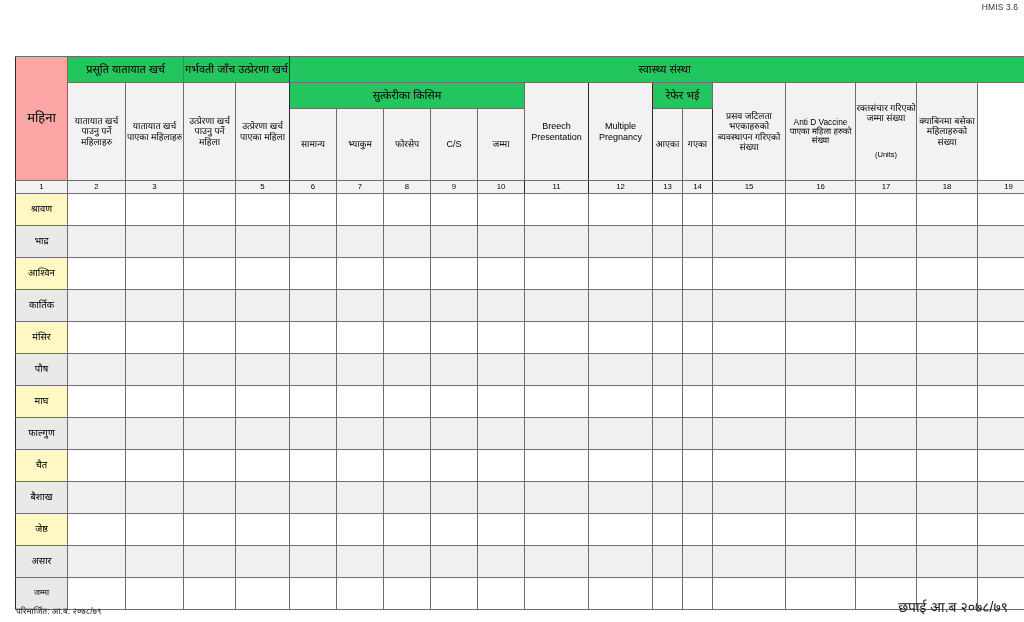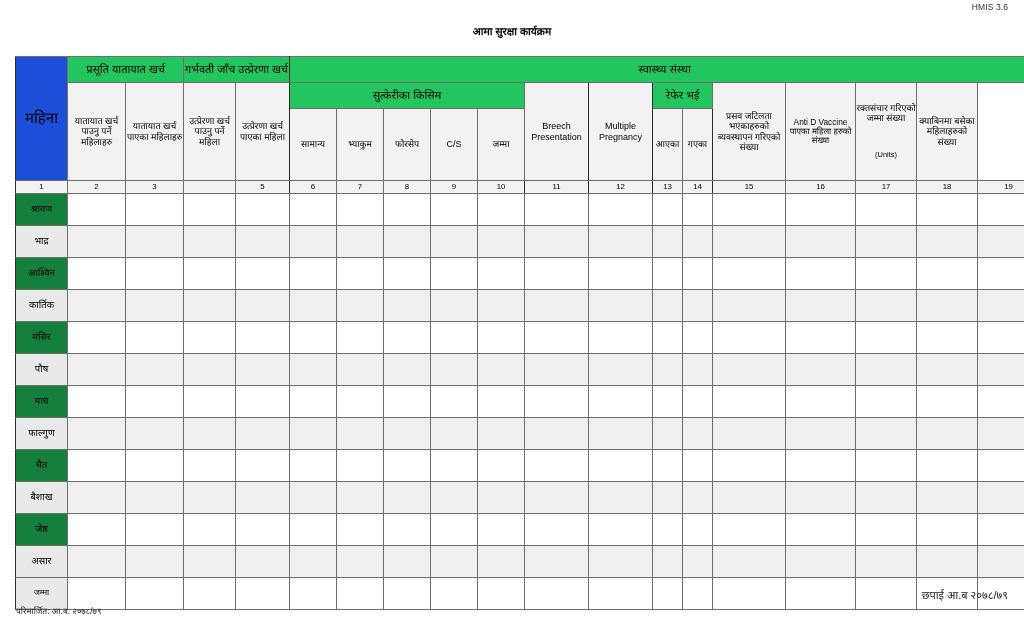--- a/index.html
+++ b/index.html
@@ -14,21 +14,21 @@
   .page {
     position: relative;
     width: 1024px;
     height: 622px;
     background: #fff;
   }
 
   
   .hmis-label {
     position: absolute;
-    top: 2px; right: 16px;
+    top: 2px; right: 6px;
     font-size: 8.5px;
     letter-spacing: .1px;
     color: #333;
   }
   .doc-title {
     position: absolute;
     top: 24px; left: 0; right: 0;
     text-align: center;
     font-size: 10.5px;
     font-weight: bold;
@@ -68,36 +68,36 @@
     border-bottom: 1px solid #6e6e6e;
   }
   th.col {
     font-size: 9px;
     background: #f2f2f2;
     height: 72px;
     padding: 1px 1px;
   }
   th.col.lat { font-size: 8.3px; margin-top: 16px; }
   th.month-head {
-    font-size: 15px;
-    background: #1d4ed8;
+    font-size: 13px;
+    background: #fca5a5;
   }
   td.numrow, th.numrow {
     font-size: 7.8px;
     height: 13px;
     background: #f2f2f2;
     border-top: 1.3px solid #2b2b2b;
     border-bottom: 1.3px solid #2b2b2b;
     color: #111;
   }
   td.rowlabel {
     font-size: 9.5px;
     text-align: left;
     padding-left: 5px;
-    background: #15803d;
+    background: #fef9c3;
     height: 32px;
   }
   td.cell { height: 32px; background: #ffffff; }
   tr.alt td.cell { background: #f0f0f0; }
   tr.alt td.rowlabel { background: #e9e9e9; text-align: center; }
   td.cell.total, tr.totalrow td.cell { background: #ffffff; }
   tr.totalrow td.rowlabel { font-size: 8px; background: #e9e9e9; }
 
   
   .bl { border-left: 1.6px solid #2b2b2b !important; }
@@ -105,33 +105,32 @@
 
   
   .footer-left {
     position: absolute;
     left: 16px; bottom: 6px;
     font-size: 8.5px;
     color: #222;
   }
   .footer-right {
     position: absolute;
-    right: 16px; bottom: 20px;
-    font-size: 11px;
+    right: 16px; bottom: 6px;
+    font-size: 14px;
     color: #222;
   }
   .subnote { font-size: 7.5px; display:block;margin-top:28px; }
 </style>
 </head>
 <body>
 
 <div class="page">
 
   <div class="hmis-label">HMIS 3.6</div>
-  <div class="doc-title">आमा सुरक्षा कार्यक्रम</div>
 
   <div class="table-wrap">
     <table class="form">
       <colgroup>
         <col style="width:52px">
           <col style="width:58px">
           <col style="width:58px">
         <col style="width:52px">
           <col style="width:54px">
         <col style="width:47px">

